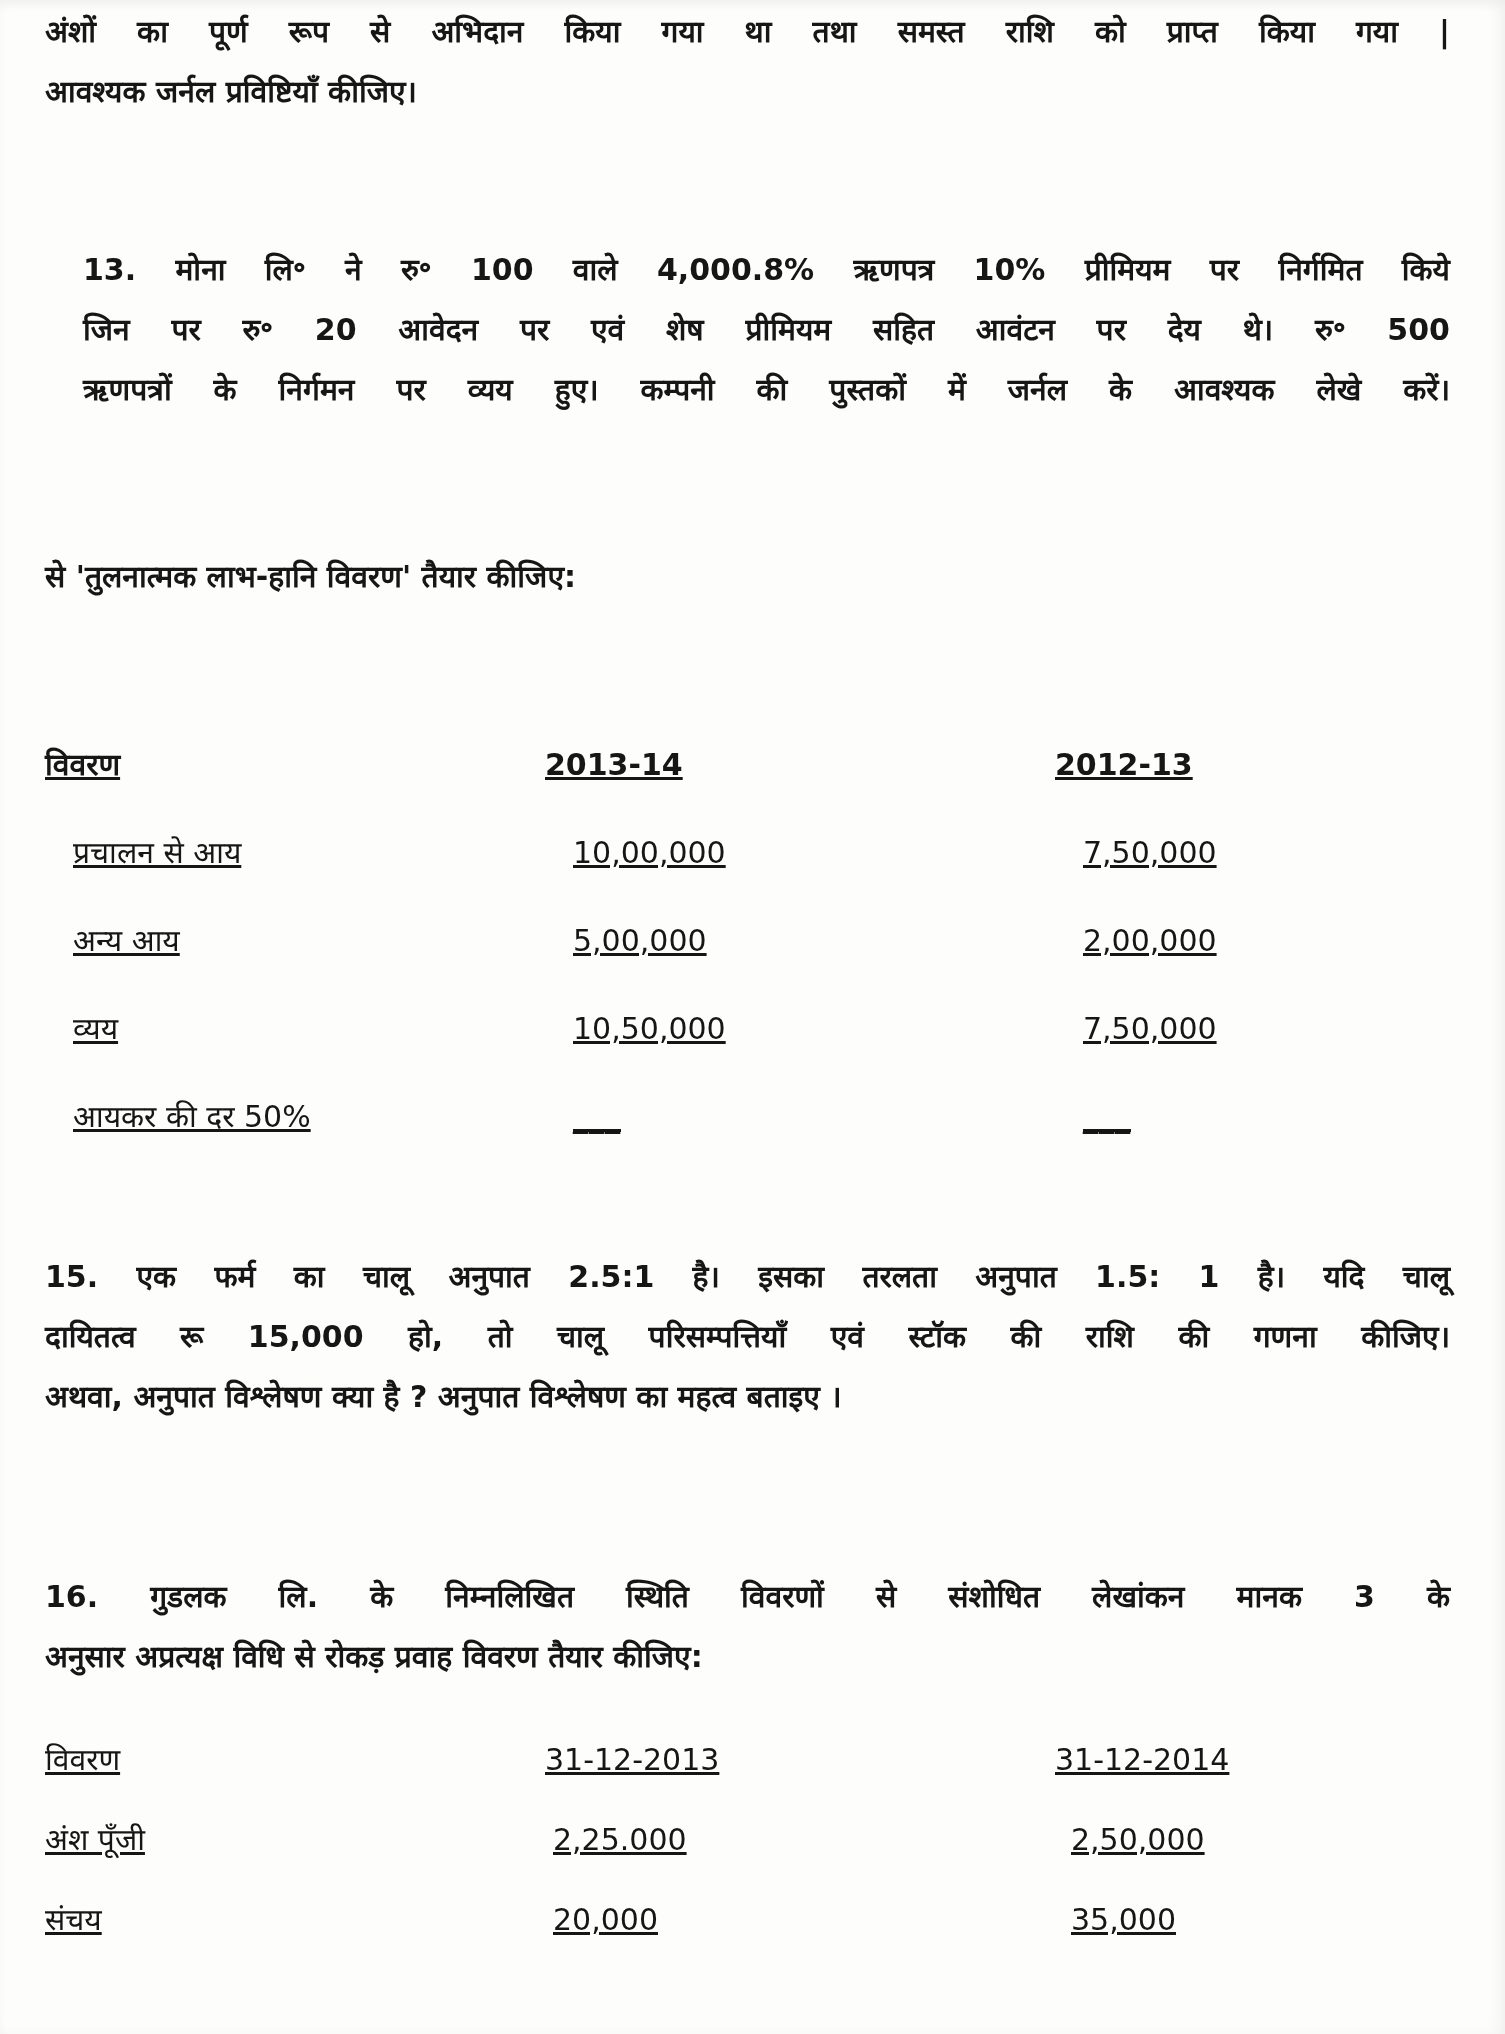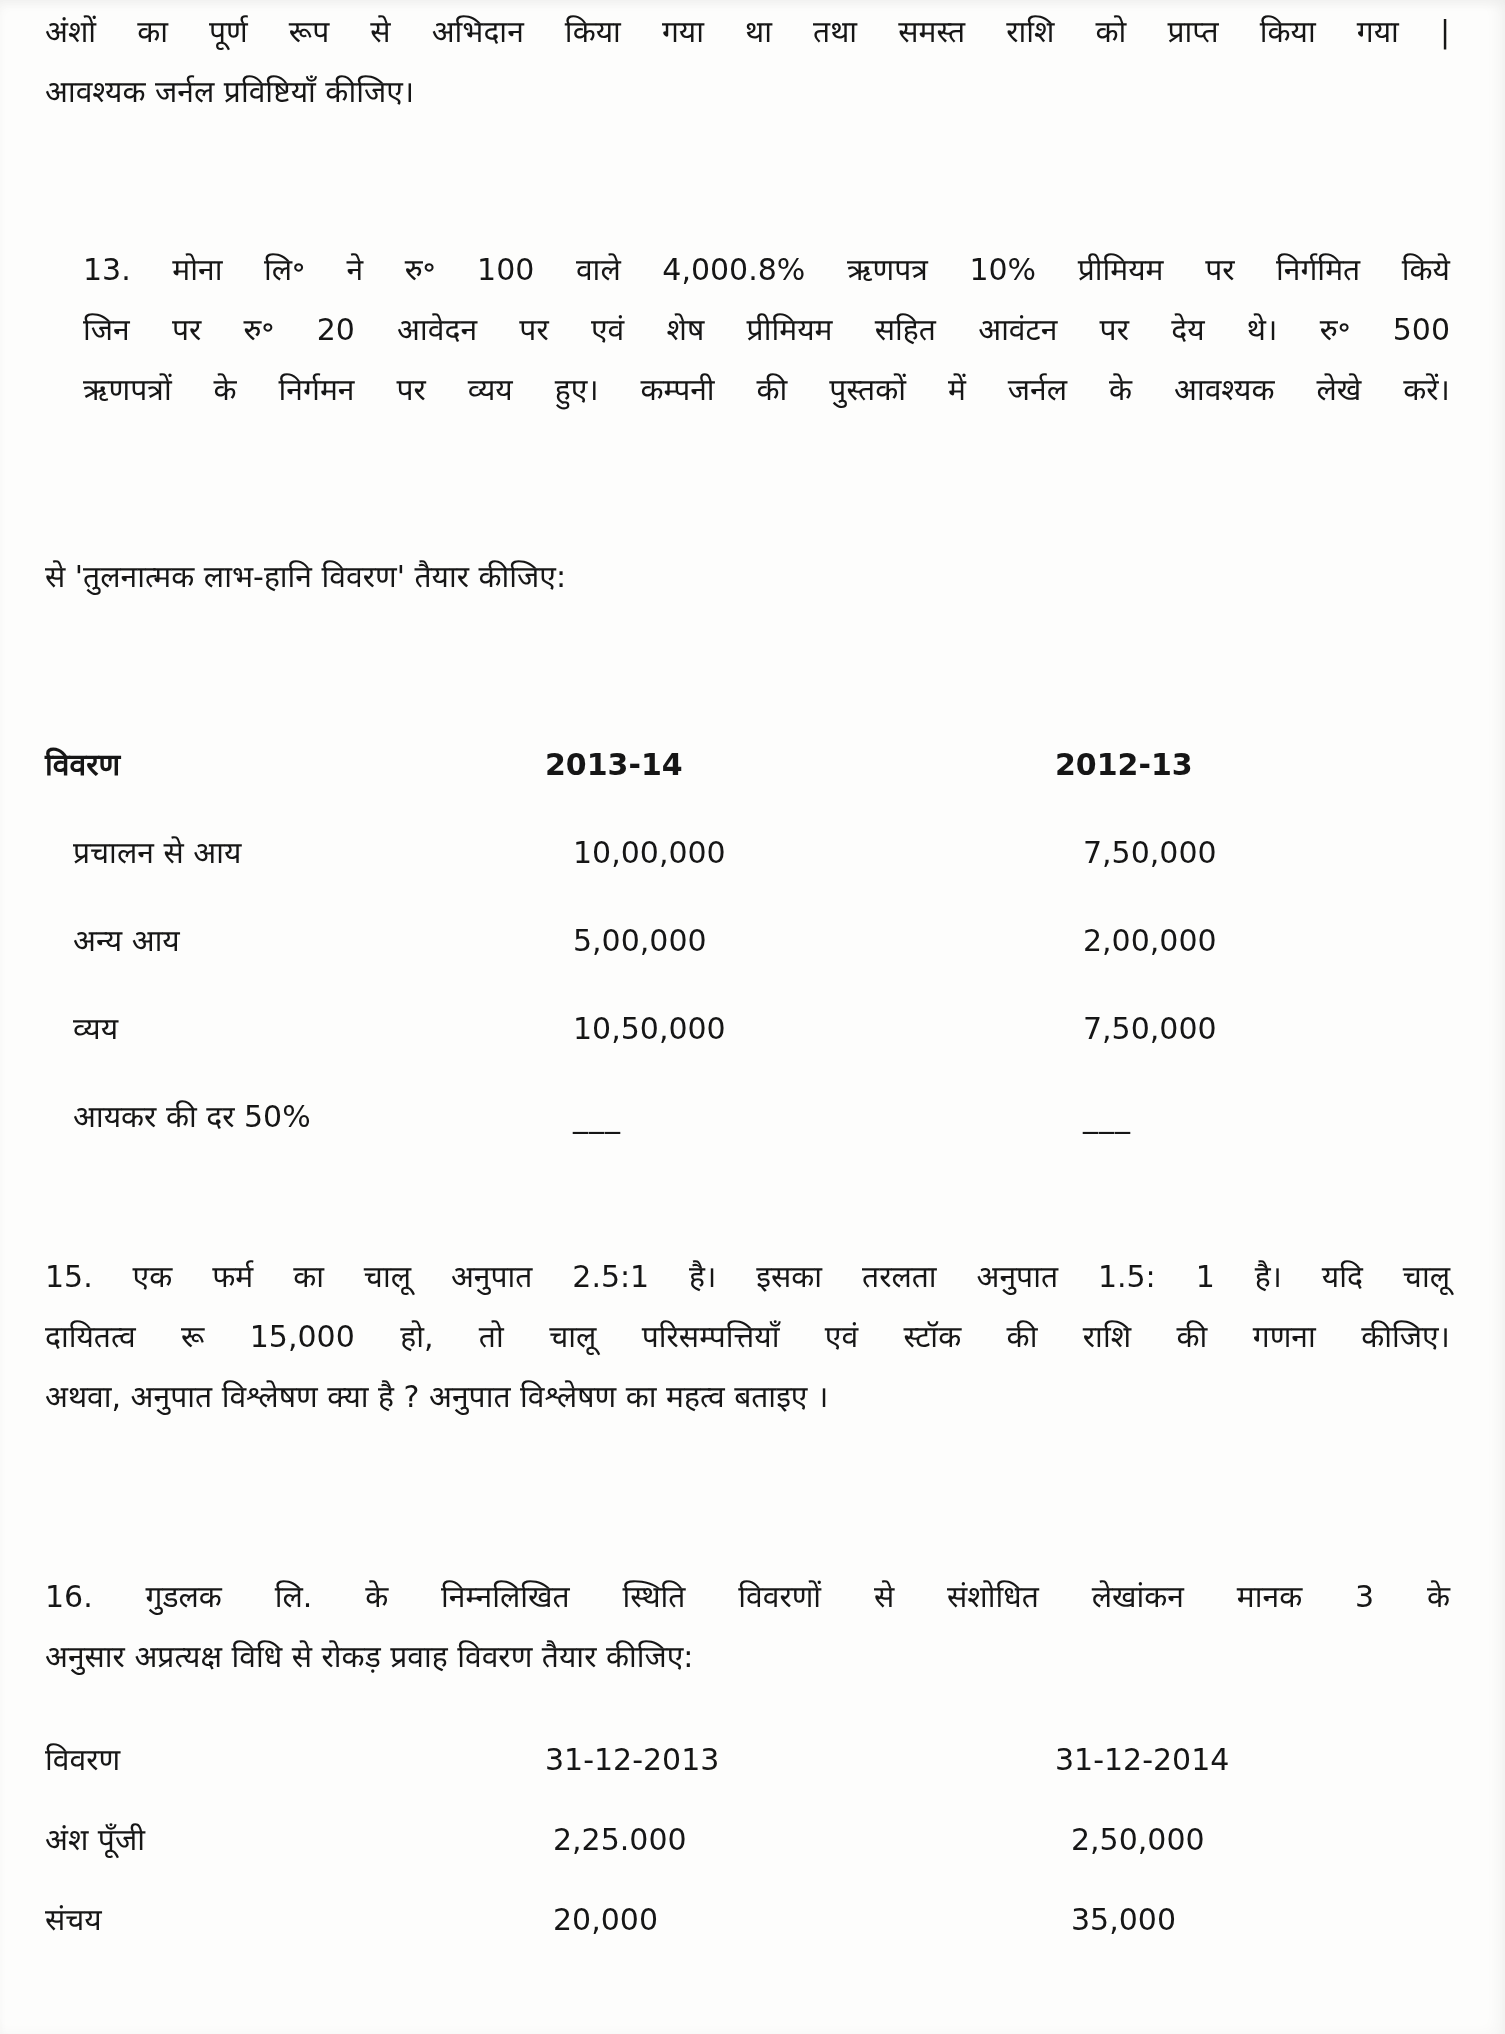--- a/index.html
+++ b/index.html
@@ -11,30 +11,30 @@
     color: #161616;
     font-family: "DejaVu Sans", sans-serif;
     font-size: 30px;
     line-height: 60px;
     padding: 2px 55px 0 45px;
     overflow: hidden;
     position: relative;
     box-shadow: inset -8px 0 14px rgba(0,0,0,0.035), inset 0 6px 10px rgba(0,0,0,0.03);
   }
   .para { display: block; }
-  .line { display: block; text-align: justify; white-space: normal; }
+  .line { display: block; text-align: justify; white-space: normal; font-weight: bold; }
   .jf   { text-align-last: justify; }
   .m-intro  { margin-top: 0; }
   .m-q13    { margin-top: 118px; margin-left: 38px; }
   .m-q14    { margin-top: 127px; }
   .m-t14    { margin-top: 128px; }
   .m-q15    { margin-top: 100px; }
   .m-q16    { margin-top: 140px; }
   .m-t16    { margin-top: 43px; }
-  .tbl { display: block; }
+  .tbl { display: block; text-decoration: underline; }
   .trow {
     display: grid;
     grid-template-columns: 500px 510px 1fr;
     align-items: baseline;
   }
   .t14 .trow + .trow { margin-top: 28px; margin-left: 28px; }
   .t16 .trow + .trow { margin-top: 20px; gap: 8px; }
   .thead-bold .cell { font-weight: 700; }
   .cell { display: block; }
   .dash-cell { letter-spacing: 1px; }

